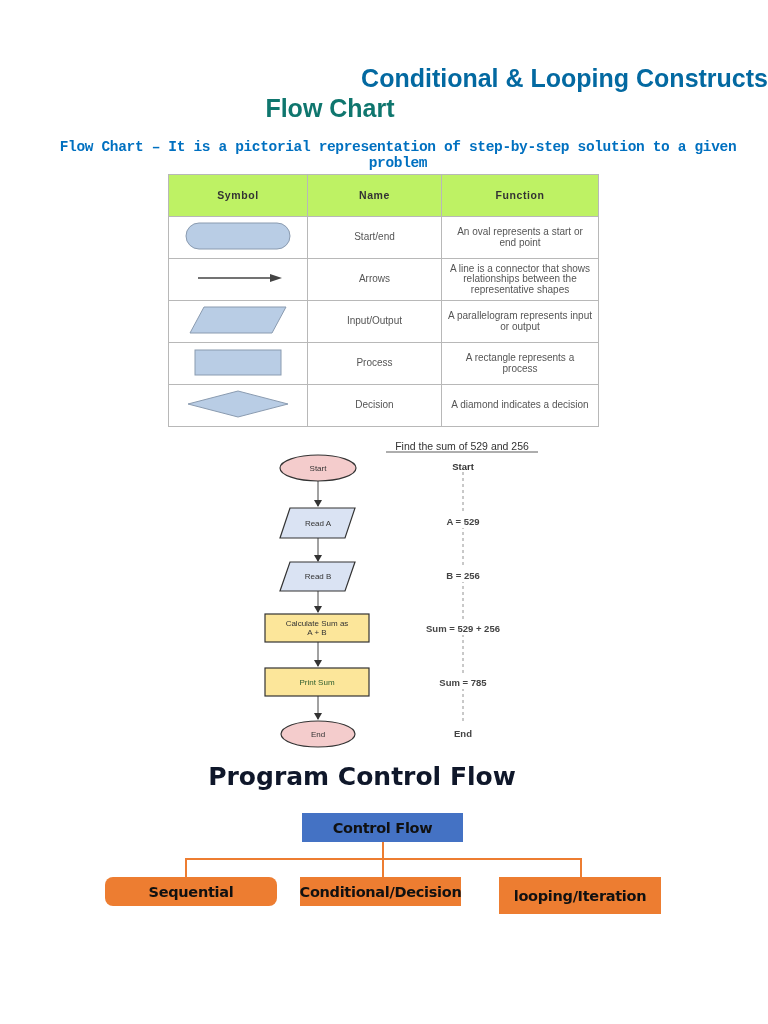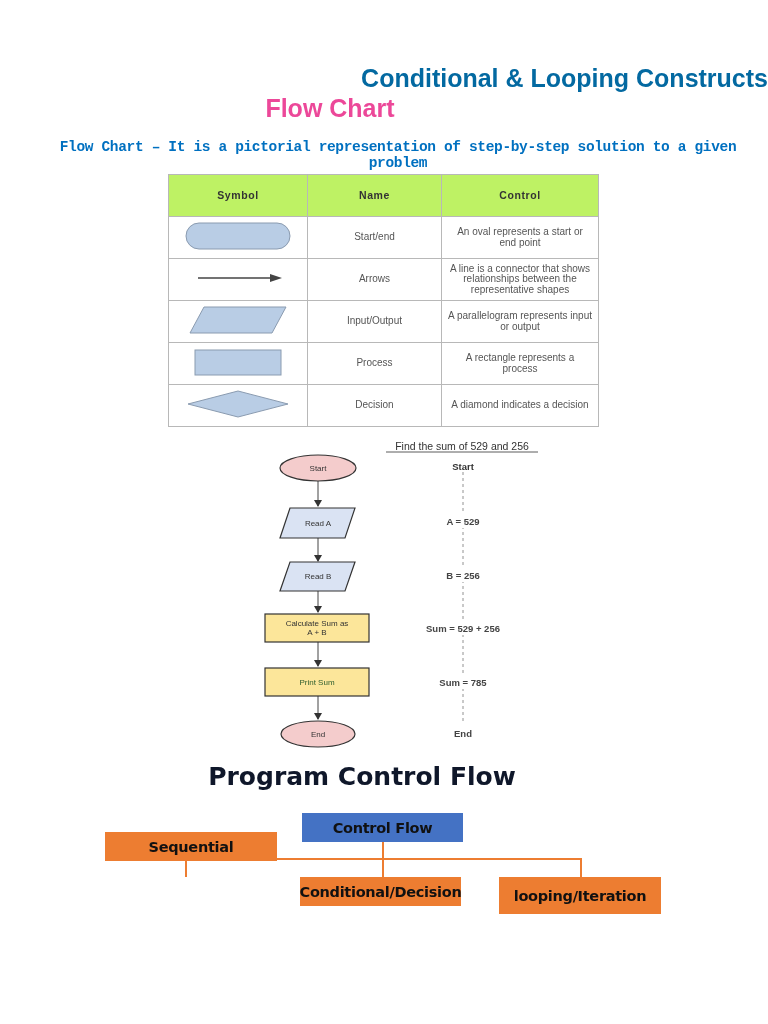--- a/index.html
+++ b/index.html
@@ -1,19 +1,19 @@
 <!DOCTYPE html>
 <html><head>
 <meta charset="utf-8">
 <style>
   html, body { margin:0; padding:0; background:#ffffff; }
   body { width:768px; height:1024px; position:relative; overflow:hidden; font-family:"Liberation Sans", sans-serif; }
   .abs { position:absolute; }
   .title-main { left:0; width:768px; top:44px; text-align:right; color:#0369a1; font-weight:bold; font-size:25px; font-family:"Liberation Sans", sans-serif;margin-top:20px; }
-  .title-flow { left:0; width:660px; top:94px; text-align:center; color:#ec4899; font-weight:bold; font-size:25px; font-family:"Liberation Sans", sans-serif; }
+  .title-flow { left:0; width:660px; top:94px; text-align:center; color:#0f766e; font-weight:bold; font-size:25px; font-family:"Liberation Sans", sans-serif; }
   .definition { left:0; width:740px; padding-left:28px; top:139px; text-align:center; color:#0070c0; font-weight:bold; font-size:14.5px; font-family:Liberation Mono, monospace; letter-spacing:-0.35px; }
   .sym-table { left:168px; top:174px; width:431px; height:251px; border-collapse:collapse; font-family:"Liberation Sans", sans-serif; font-size:10px; color:#555; }
   .sym-table td, .sym-table th { border:1px solid #b8b8b8; text-align:center; vertical-align:middle; padding:0 6px; line-height:1.05; }
   .sym-table th { background:#bef264; font-weight:bold; font-size:10.5px; color:#333; height:41px; letter-spacing:0.6px; }
   .sym-table td { height:41px; }
   .sym-table .c1 { width:126px; }
   .sym-table .c2 { width:121px; }
   .fc-svg { left:0; top:430px; }
   .pcf-title { left:0; width:724px; top:762px; text-align:center; color:#0f172a; font-weight:bold; font-size:25px; font-family:"DejaVu Sans", sans-serif; }
   .cf-box { background:#4472c4; color:#111; font-weight:bold; font-size:14.5px; display:flex; align-items:center; justify-content:center; font-family:"DejaVu Sans", sans-serif; letter-spacing:-0.3px;text-align:center; }
@@ -25,21 +25,21 @@
 
 <div class="abs title-main">Conditional &amp; Looping Constructs</div>
 <div class="abs title-flow">Flow Chart</div>
 <div class="abs definition">Flow Chart – It is a pictorial representation of step-by-step solution to a given problem</div>
 
 <table class="abs sym-table">
   <tbody>
       <tr>
     <th class="c1">Symbol</th>
     <th class="c2">Name</th>
-    <th>Control</th>
+    <th>Function</th>
   </tr>
   <tr>
     <td>
       <svg width="108" height="30">
             <rect x="2" y="2" width="104" height="26" rx="13" ry="13" fill="#b9cde5" stroke="#8a9bb0" stroke-width="1"></rect>
           </svg>
     </td>
     <td>Start/end</td>
     <td>An oval represents a start or end point</td>
   </tr>
@@ -131,15 +131,15 @@
   <text x="463" y="307" text-anchor="middle" font-size="9.5" font-weight="bold" fill="#444">End</text>
 </svg>
 
 <div class="abs pcf-title">Program Control Flow</div>
 
 <div class="abs cf-box" style="left:302px; top:813px; width:161px; height:29px;">Control Flow</div>
 <div class="abs connector" style="left:382px; top:842px; width:1.5px; height:35px;"></div>
 <div class="abs connector" style="left:185px; top:858px; width:396px; height:1.5px;"></div>
 <div class="abs connector" style="left:185px; top:858px; width:1.5px; height:19px;"></div>
 <div class="abs connector" style="left:580px; top:858px; width:1.5px; height:19px;"></div>
-<div class="abs child-box" style="left:105px; top:832px; width:172px; height:29px;">Sequential</div>
+<div class="abs child-box" style="left:105px; top:877px; width:172px; height:29px;border-radius:8px;">Sequential</div>
 <div class="abs child-box" style="left:300px; top:877px; width:161px; height:29px;">Conditional/Decision</div>
 <div class="abs child-box" style="left:499px; top:877px; width:162px; height:37px;">looping/Iteration</div>
 
 </body></html>

